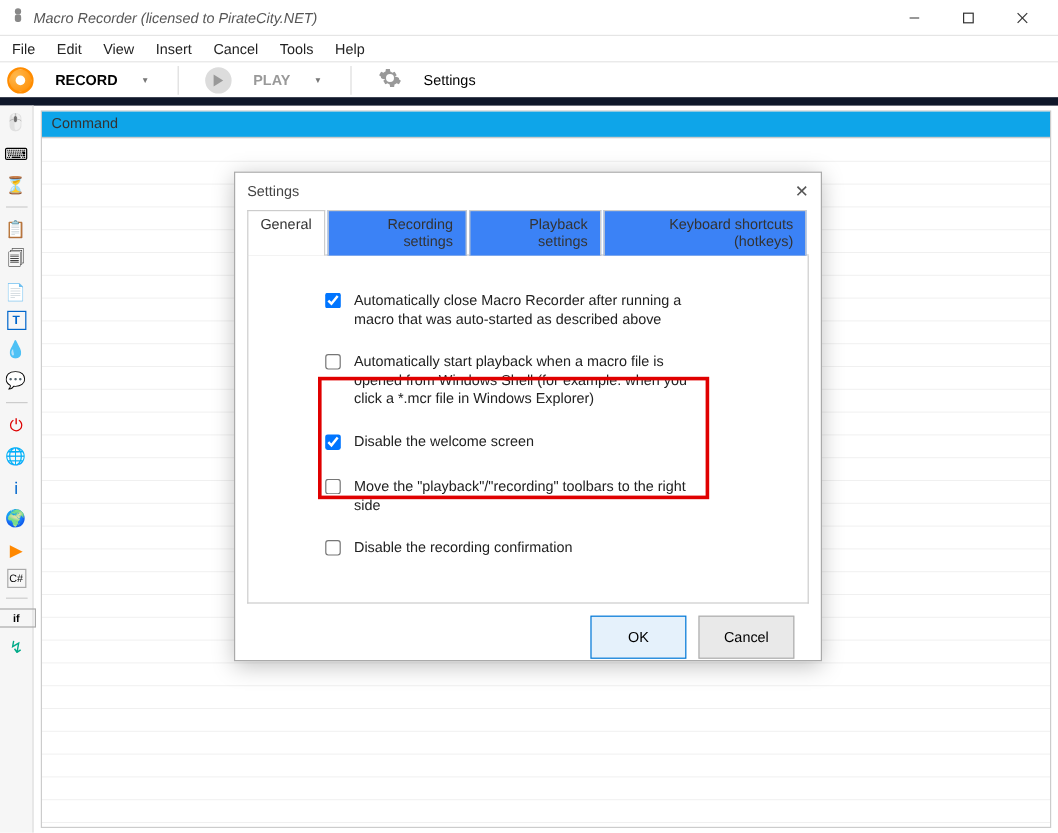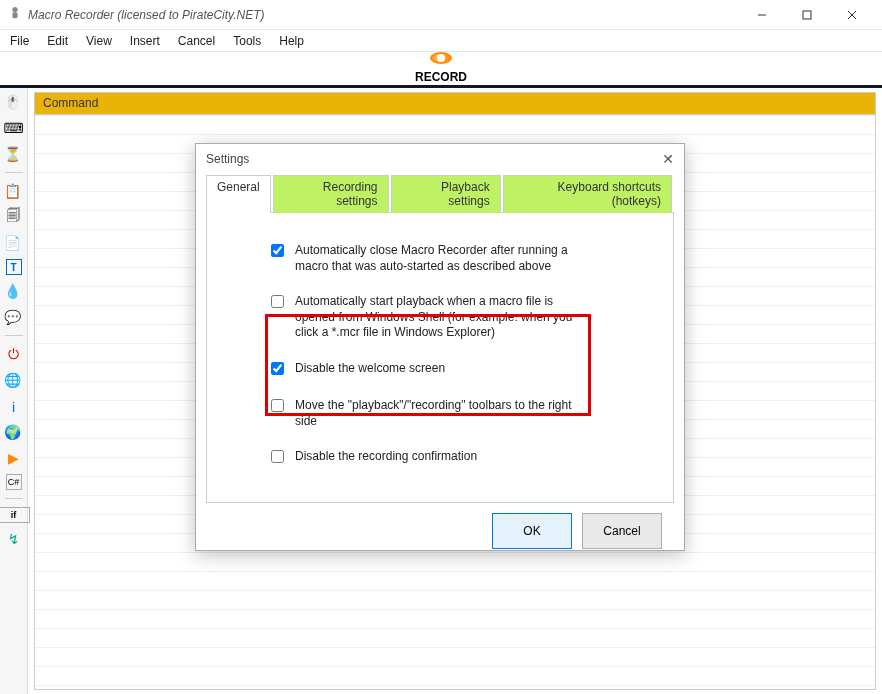--- a/index.html
+++ b/index.html
@@ -9,48 +9,48 @@
   .titlebar { height: 30px; background: #fff; border-bottom: 1px solid #e5e5e5; display: flex; align-items: center; padding: 0 8px; font-size: 12px; color: #555; font-style: italic; }
   .titlebar .title-text { margin-left: 6px; }
   .titlebar .title-controls { margin-left: auto; display: flex; gap: 0; }
   .titlebar .title-btn { width: 45px; height: 30px; display: flex; align-items: center; justify-content: center; }
   .titlebar .title-btn svg { width: 10px; height: 10px; }
 
   
   .menubar { height: 22px; display: flex; align-items: center; padding: 0 10px; gap: 18px; font-size: 12px; color: #222; border-bottom: 1px solid #e5e5e5; }
 
   
-  .maintoolbar { height: 36px; display: flex; align-items: center; padding: 0 6px; gap: 6px; border-bottom: 3px solid #0f172a; font-size: 12px; flex-direction: column; }
+  .maintoolbar { height: 36px; display: flex; align-items: center; padding: 0 6px; gap: 18px; border-bottom: 7px solid #0f172a; font-size: 12px; }
   .record-icon { width: 22px; height: 22px; border-radius: 50%; background: radial-gradient(circle at 30% 30%, #ffb84d, #ff8c00); border: 2px solid #ff8c00; position: relative; display:flex;align-items:center;justify-content:center; }
   .record-icon::after { content:""; width:8px;height:8px;border-radius:50%; background:#fff; }
   .play-icon { width: 22px; height: 22px; border-radius: 50%; background: #dcdcdc; display:flex;align-items:center;justify-content:center; }
   .play-icon::after { content:""; width:0;height:0;border-left:8px solid #999;border-top:5px solid transparent;border-bottom:5px solid transparent; }
   .gear-icon svg { width: 20px; height: 20px; }
   .btn-label { font-weight: bold; }
   .btn-sep { width: 1px; height: 24px; background: #ddd; margin: 0 4px; }
   .drop { font-size:8px; color:#777; padding:0 3px; }
 
   
   .main-wrap { display:flex; height:calc(694px - 30px - 22px - 36px); }
   .left-tools { width: 28px; background: #f6f6f6; border-right: 1px solid #ddd; display:flex; flex-direction:column; align-items:center; padding-top:4px; gap:6px; }
   .left-tools .lt { width:20px; height:20px; font-size:14px; display:flex; align-items:center; justify-content:center; }
   .left-tools .sep { width:18px; height:1px; background:#ccc; margin:2px 0; }
   .grid-area { flex:1; position:relative; border:1px solid #ccc; margin:4px 6px 4px 6px; background:#fff; }
-  .grid-header { height:22px; border-bottom:1px solid #ccc; padding:3px 8px; font-size:12px; color:#333; background:#eab308; }
+  .grid-header { height:22px; border-bottom:1px solid #ccc; padding:3px 8px; font-size:12px; color:#333; background:#0ea5e9; }
   .grid-lines { position:absolute; left:0; right:0; top:22px; bottom:0;
     background-image: linear-gradient(#f0f0f0 1px, transparent 1px);
     background-size: 100% 19px; }
 
   
   .dialog { position:absolute; left:195px; top:143px; width:490px; height:408px; background:#fff; border:1px solid #aaa; box-shadow:0 4px 18px rgba(0,0,0,0.25); }
   .dlg-title { height:30px; display:flex; align-items:center; padding:0 10px; font-size:12px; color:#444; }
   .dlg-title .close { margin-left:auto; font-size:14px; color:#555; }
   .dlg-body { padding:0 10px; }
   .tab-strip { display:flex; border-bottom:1px solid #ccc; font-size:12px;text-align:right; }
-  .tab { padding:4px 10px 5px; border:1px solid #ccc; border-bottom:none; margin-right:2px; background:#bef264; color:#333; position:relative; top:1px; }
+  .tab { padding:4px 10px 5px; border:1px solid #ccc; border-bottom:none; margin-right:2px; background:#3b82f6; color:#333; position:relative; top:1px; }
   .tab.active { background:#fff; }
   .tab-panel { border:1px solid #ccc; border-top:none; height:290px; padding:30px 20px 10px 60px; font-size:12px; color:#222; position:relative; }
   .opt { display:flex; align-items:flex-start; gap:8px; margin-bottom:20px; }
   .opt input { margin-top:1px; }
   .opt .lbl { max-width:300px; line-height:1.3; }
   .redbox { position:absolute; left:58px; top:101px; width:326px; height:102px; border:3px solid #e00000; pointer-events:none; }
   .dlg-buttons { display:flex; justify-content:flex-end; gap:10px; padding:10px 12px 0; }
   .dlg-buttons button { width:80px; height:36px; font-size:12px; background:#e9e9e9; border:1px solid #adadad; }
   .dlg-buttons button.primary { border:1px solid #0078d7; background:#e5f1fb; }
 

